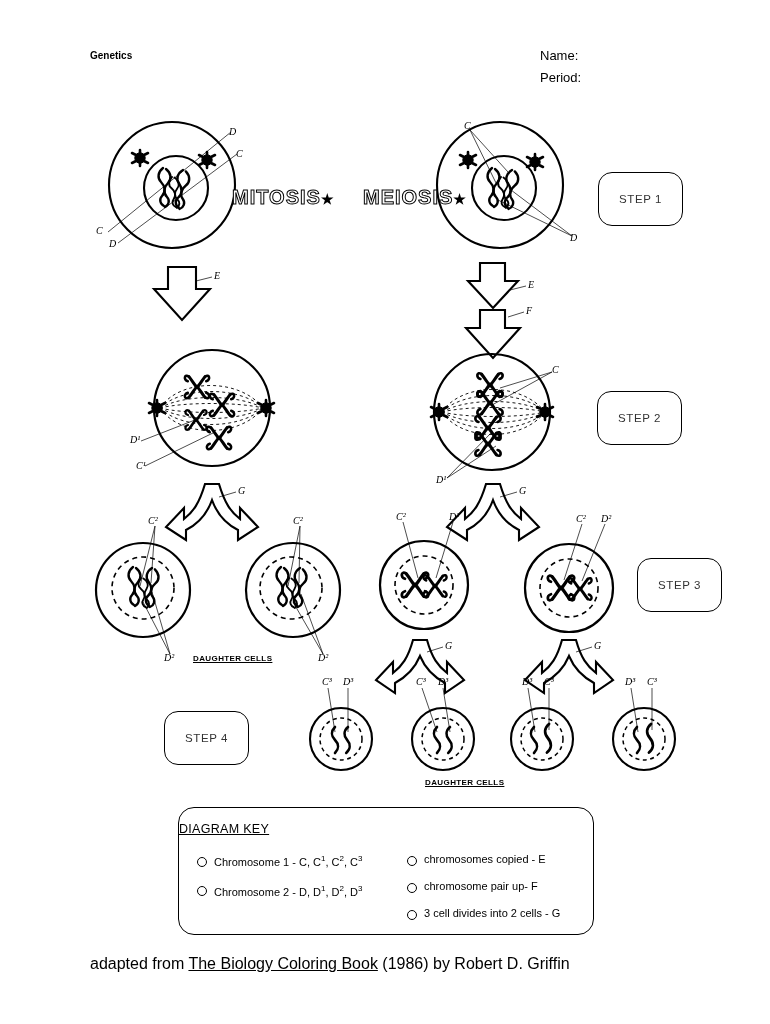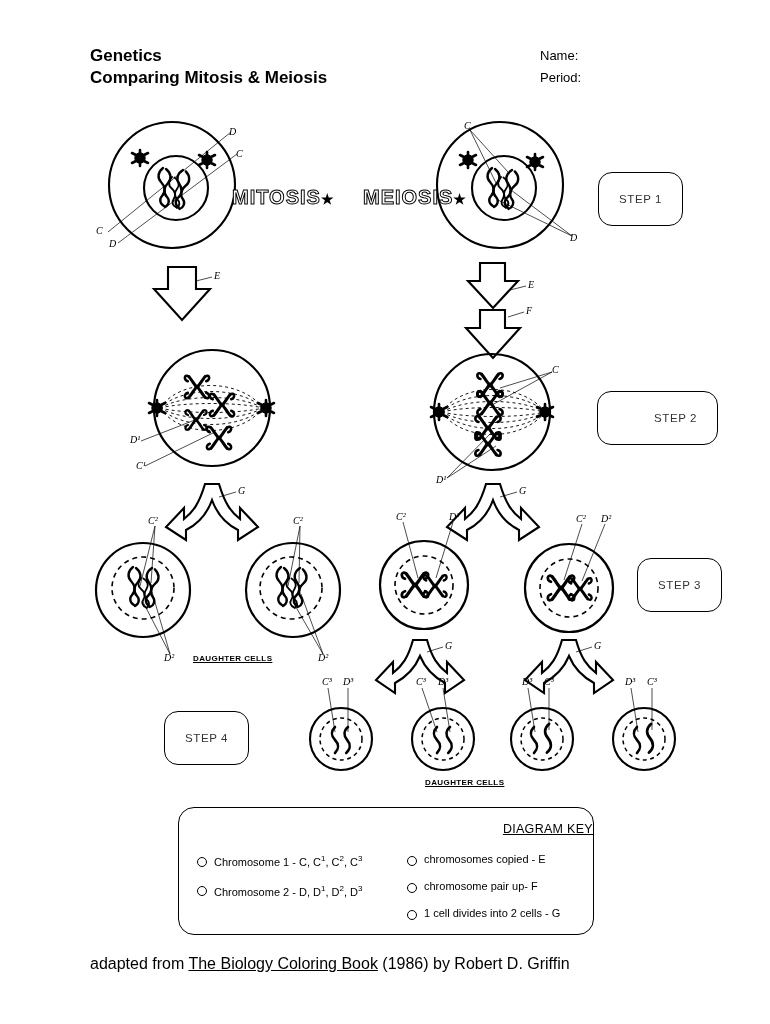--- a/index.html
+++ b/index.html
@@ -15,21 +15,21 @@
     overflow: hidden;
     font-family: "Liberation Sans", sans-serif;
     color: #000000;
   }
 
   
   .hdr-left {
     position: absolute;
     left: 90px;
     top: 45px;
-    font-size: 17px;
+    font-size: 10px;
     font-weight: bold;
     line-height: 22px;
     white-space: nowrap;
   }
   .hdr-right {
     position: absolute;
     left: 540px;
     top: 45px;
     font-size: 13px;
     line-height: 22px;
@@ -55,21 +55,21 @@
     border-radius: 14px;
     display: flex;
     align-items: center;
     justify-content: center;
     font-size: 11.5px;
     letter-spacing: 0.6px;
     color: #333;
     background: #fff;
   }
   #step1 { left: 598px; top: 172px; text-align: center; }
-  #step2 { left: 597px; top: 391px; padding-left: 36px; }
+  #step2 { left: 597px; top: 391px; }
   #step3 { left: 637px; top: 558px; }
   #step4 { left: 156px; top: 711px; margin-left: 8px; }
 
   
   .wordart {
     position: absolute;
     font-size: 20px;
     font-weight: bold;
     letter-spacing: 1px;
     color: #ffffff;
@@ -119,21 +119,21 @@
     width: 414px;
     height: 126px;
     border: 1.4px solid #000;
     border-radius: 16px;
     background: #fff;
   }
   #keytitle {
     position: absolute;
     top: 14px;
     width: 100%;
-    text-align: right;
+    text-align: left;
     font-size: 12.5px;
     text-decoration: underline;
     letter-spacing: 0.3px;
   }
   .key-col {
     position: absolute;
     font-size: 11px;
   }
   #key-col-left  { left: 18px; top: 44px; }
   #key-col-right { left: 228px; top: 44px; }
@@ -166,21 +166,20 @@
   }
   #footer .u { text-decoration: underline; }
 </style>
 </head>
 <body>
 
 <div id="page">
 
   <div class="hdr-left">
     <div>Genetics</div>
-    <div>Comparing Mitosis &amp; Meiosis</div>
   </div>
   <div class="hdr-right">
     <div>Name:</div>
     <div>Period:</div>
   </div>
 
   <svg class="layer" viewBox="0 0 770 1024" xmlns="http://www.w3.org/2000/svg">
     <defs>
 
       <g id="thread-a">
@@ -568,21 +567,21 @@
       <div class="key-item">
         <span class="key-bullet"></span>
         <span class="key-text">chromosomes copied - E</span>
       </div>
       <div class="key-item">
         <span class="key-bullet"></span>
         <span class="key-text">chromosome pair up- F</span>
       </div>
       <div class="key-item">
         <span class="key-bullet"></span>
-        <span class="key-text">1 cell divides into 2 cells - G</span>
+        <span class="key-text">3 cell divides into 2 cells - G</span>
       </div>
     </div>
   </div>
 
   <div id="footer">
     <span>adapted from </span><span class="u">The Biology Coloring Book</span><span> (1986) by Robert D. Griffin</span>
   </div>
 
 </div>
 

